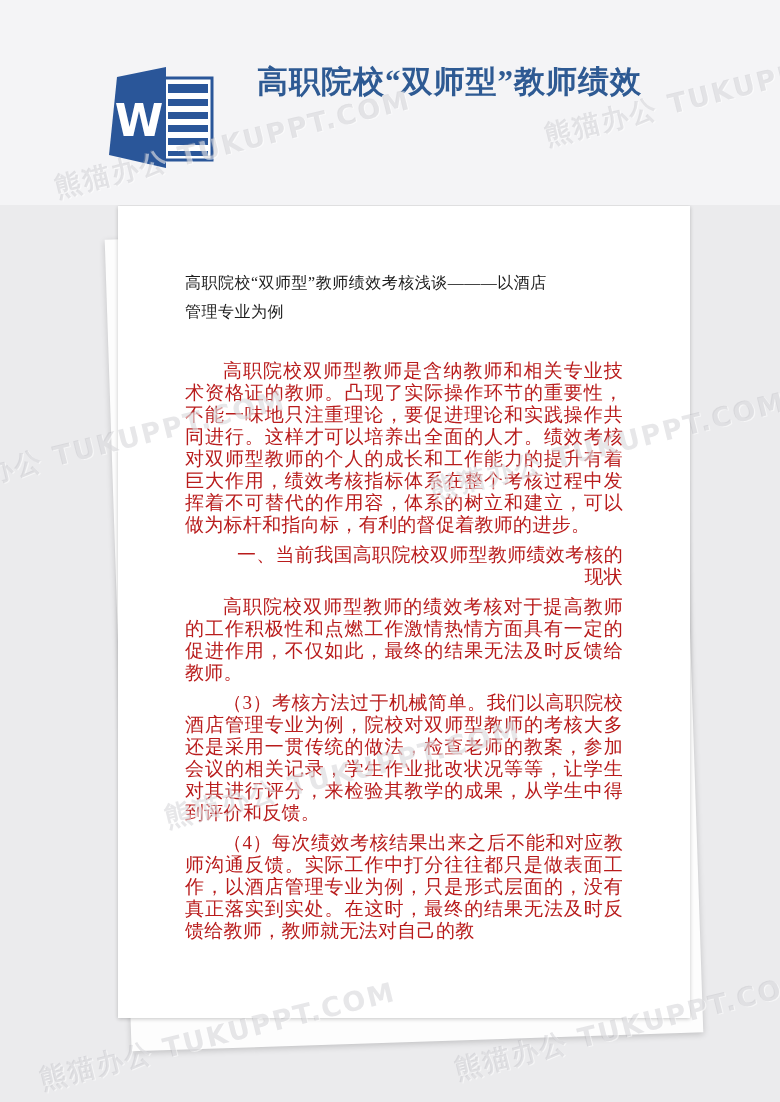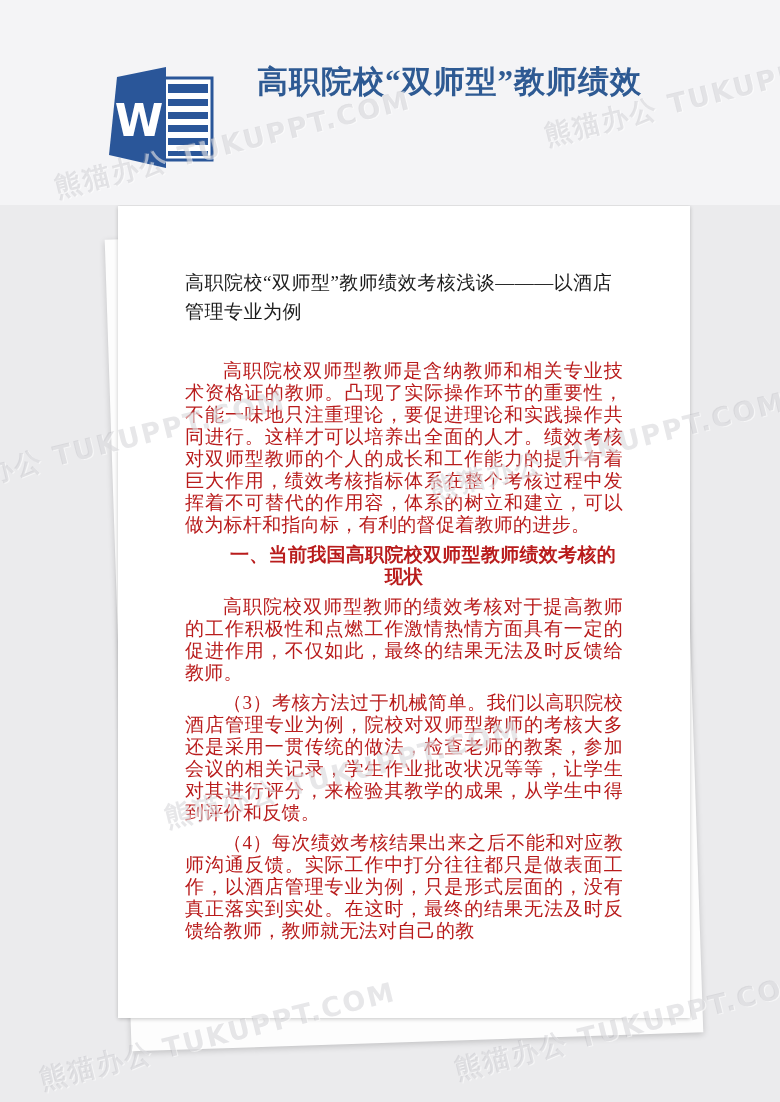--- a/index.html
+++ b/index.html
@@ -31,30 +31,30 @@
   }
   .front-page {
     position: absolute; left: 118px; top: 206px; width: 572px; height: 812px;
     background: #ffffff;
     box-shadow: 0 1px 4px rgba(0,0,0,0.22);
     z-index: 2;
     padding: 62px 67px 0 67px;
     overflow: hidden;
   }
   .doc-heading {
-    font-size: 19px; line-height: 29px; font-weight: normal;
+    font-size: 16px; line-height: 29px; font-weight: normal;
     color: #1c1c1c; margin-bottom: 34px; letter-spacing: 0.5px;
   }
   .doc-heading div { white-space: nowrap; }
   .front-page p {
     font-size: 19px; line-height: 22px; margin-bottom: 8px;
     color: #b91c1c; text-indent: 2em; text-align: justify;
     letter-spacing: 0.3px;
   }
-  .front-page p.section { text-align: center; font-weight: bold; }
+  .front-page p.section { text-align: right; }
 
   
   .wm {
     position: absolute; z-index: 5; pointer-events: none;
     font-family: "DejaVu Sans", "Liberation Sans", sans-serif;
     font-weight: bold; font-size: 27px; letter-spacing: 2px;
     color: rgba(168,168,175,0.28);
     text-shadow: 1px 1px 0 rgba(255,255,255,0.55);
     transform: rotate(-14deg); transform-origin: left center;
     white-space: nowrap;

